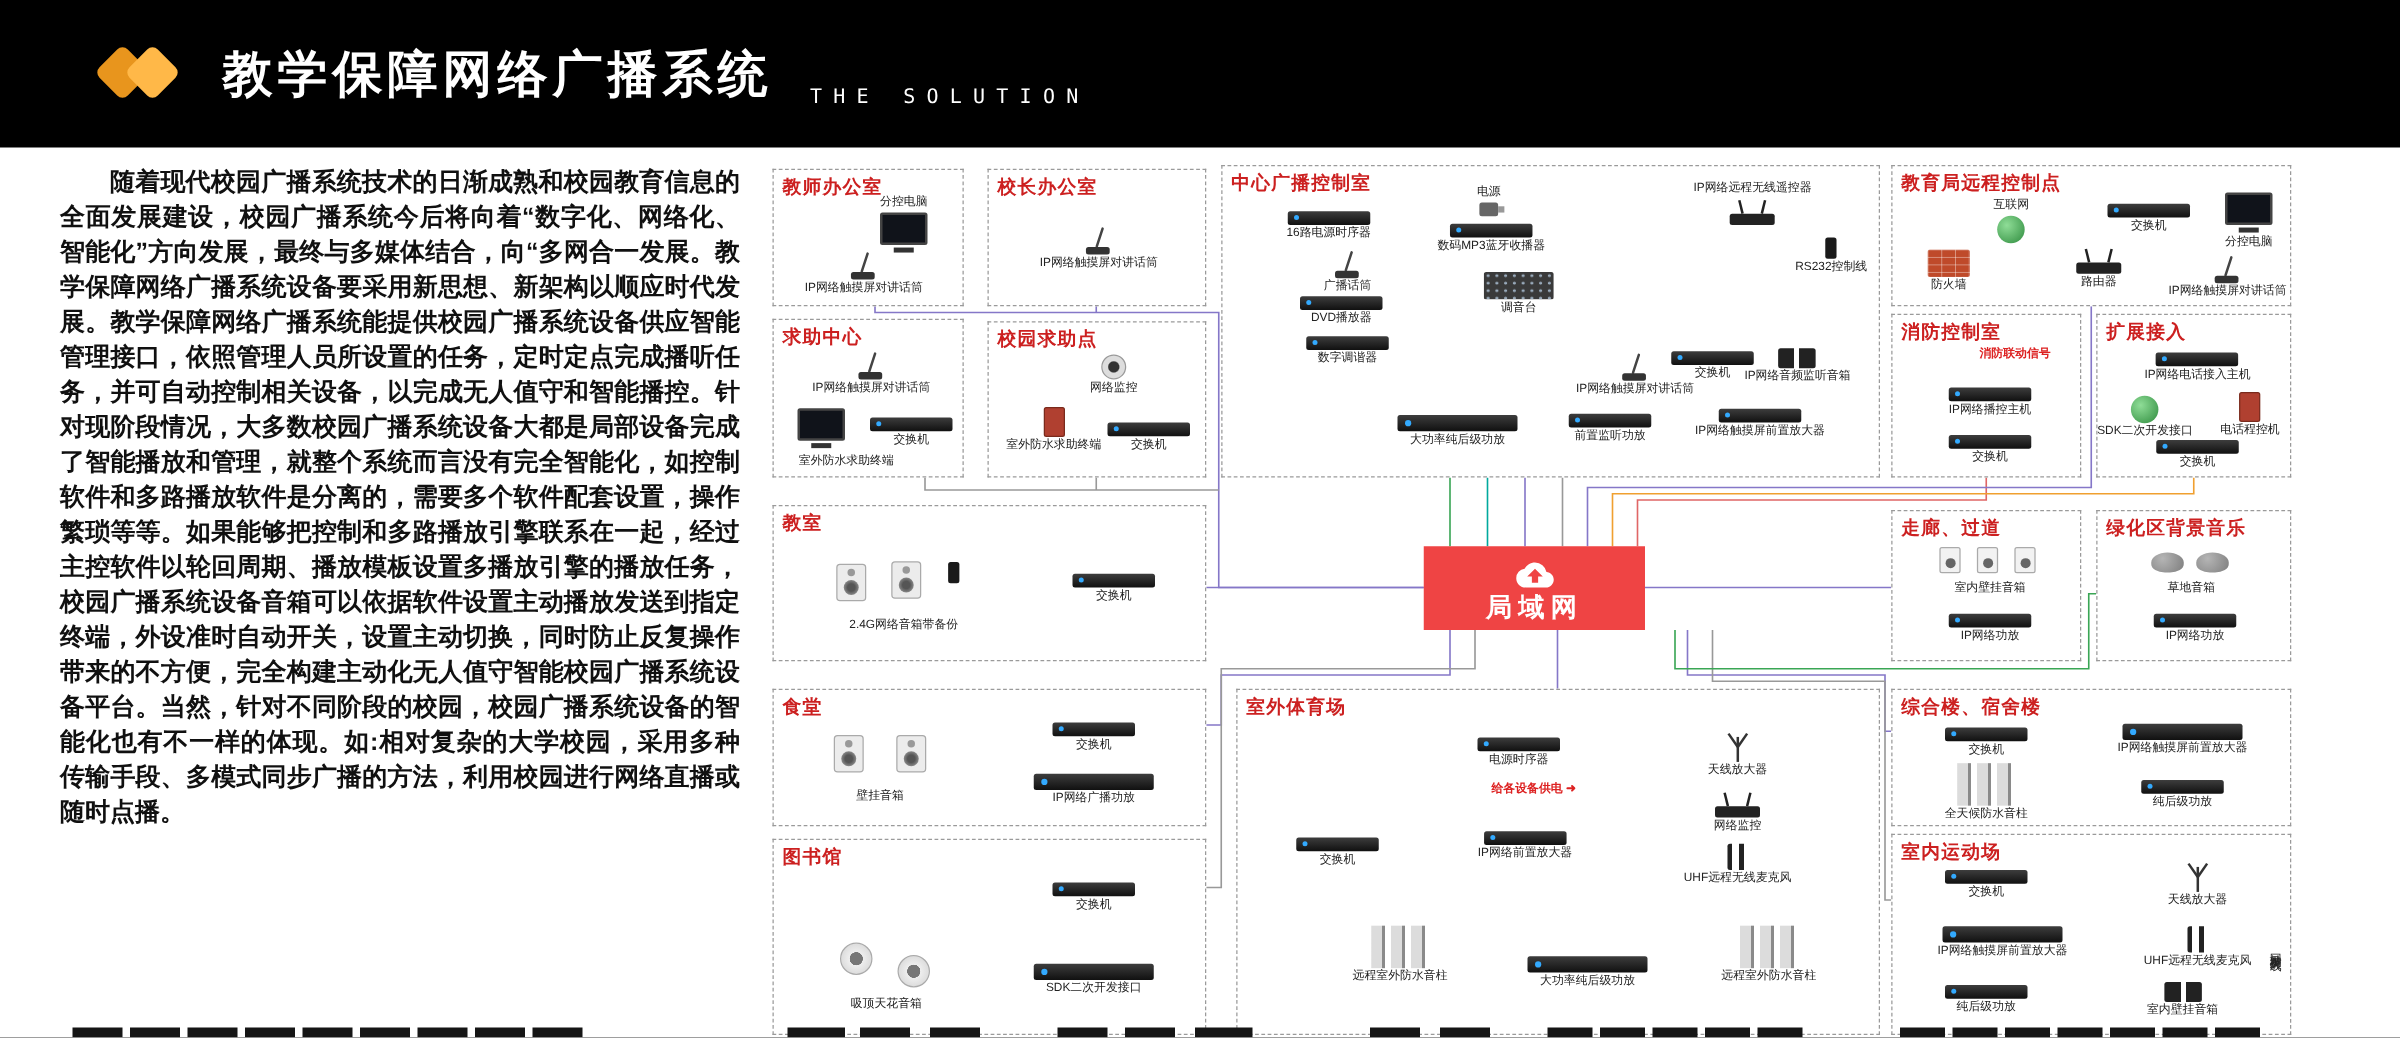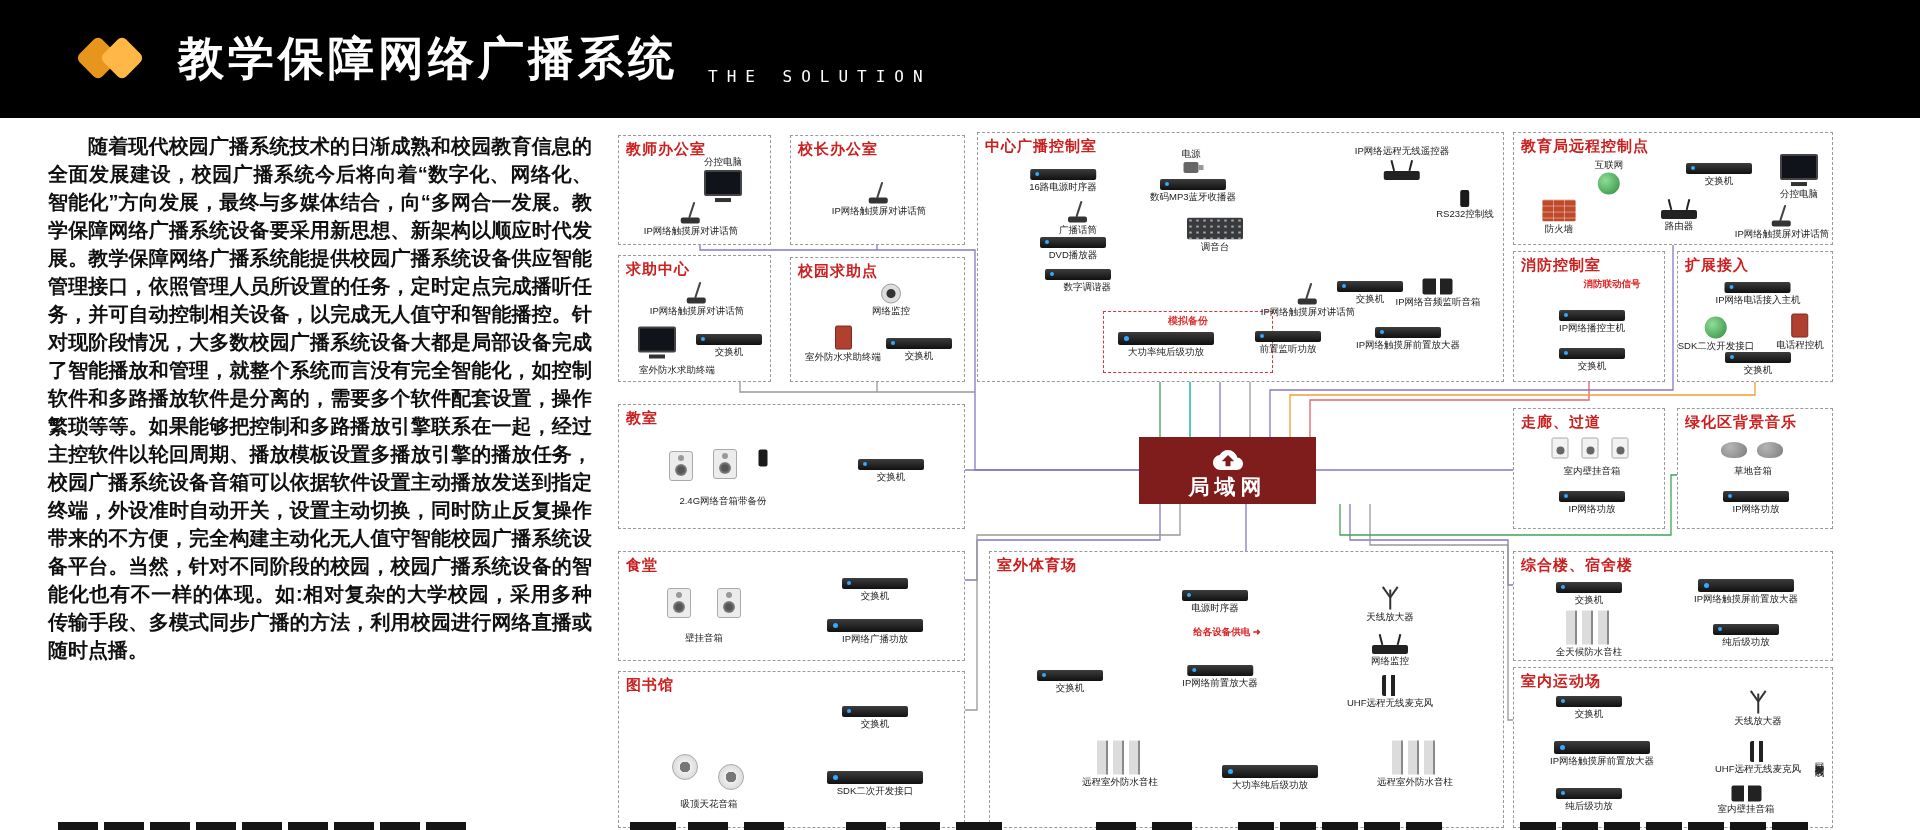--- a/index.html
+++ b/index.html
@@ -6,21 +6,21 @@
   .stage{position:relative;width:1920px;height:830px;background:#fff;overflow:hidden;
          font-family:"Liberation Sans",sans-serif;}
 
   
   .topbar{position:absolute;left:0;top:0;width:1920px;height:118px;background:#000;
           display:flex;align-items:center;}
   .diamonds{position:relative;width:80px;height:50px;margin-left:80px;flex:0 0 auto;}
   .diamonds .d1,.diamonds .d2{position:absolute;top:8px;width:32px;height:32px;border-radius:6px;transform:rotate(45deg);}
   .diamonds .d1{left:2px;background:#e8951d;}
   .diamonds .d2{left:26px;background:#ffb848;}
-  .page-title{color:#fff;font-size:46px;font-weight:bold;letter-spacing:4px;margin-left:18px;white-space:nowrap;}
+  .page-title{color:#fff;font-size:40px;font-weight:bold;letter-spacing:4px;margin-left:18px;white-space:nowrap;}
   .page-subtitle{color:#fff;font-size:16px;letter-spacing:9px;margin-left:30px;margin-top:34px;
                  font-family:"DejaVu Sans Mono",monospace;white-space:nowrap;}
   .bk-logo{position:absolute;right:88px;top:9px;width:126px;height:88px;border:3px solid #d42020;
            background:#0d0d0d;display:flex;flex-direction:column;align-items:center;justify-content:center;}
   .bk-text{color:#d42020;font-size:44px;font-weight:900;letter-spacing:2px;line-height:1;}
   .bk-sub{color:#d42020;font-size:10.5px;letter-spacing:1.5px;margin-top:4px;font-weight:bold;}
 
   
   .intro{position:absolute;left:48px;top:132px;width:544px;font-size:20px;line-height:28px;
          color:#101010;font-weight:700;text-align:justify;}
@@ -89,21 +89,21 @@
              background:radial-gradient(#777 30%,#eee 32%,#ddd 70%,#bbb 100%);}
   .i-rock{width:26px;height:16px;border-radius:50% 50% 42% 42%;background:radial-gradient(circle at 35% 30%,#b5b5b5,#7d7d7d);}
   .i-wmic{width:17px;height:21px;border-radius:2px;
           background:linear-gradient(90deg,#222 0 4px,transparent 4px 9px,#222 9px 13px,transparent 13px);}
   .i-remote{width:9px;height:17px;background:#1a1a1a;border-radius:2px;}
   .i-wallbox{width:15px;height:22px;background:#b04030;border:1px solid #7a2a1c;border-radius:2px;}
   .i-plug{width:15px;height:11px;background:#666;border-radius:2px;position:relative;}
   .i-plug::after{content:"";position:absolute;right:-5px;top:3px;width:5px;height:5px;background:#999;}
 
   
-  .cloud{position:absolute;left:1139px;top:437px;width:177px;height:67px;background:#7f1d1d;z-index:3;
+  .cloud{position:absolute;left:1139px;top:437px;width:177px;height:67px;background:#ef4444;z-index:3;
          display:flex;flex-direction:column;align-items:center;justify-content:center;gap:1px;}
   .cloud svg{width:44px;height:30px;display:block;}
   .cloud-label{color:#fff;font-size:21px;font-weight:bold;letter-spacing:5px;line-height:1;}
   .legend{position:absolute;left:1324px;top:446px;width:150px;z-index:3;
           display:grid;grid-template-columns:1fr 1fr;column-gap:10px;row-gap:6px;}
   .lg-item{display:flex;align-items:center;gap:4px;}
   .lg-label{font-size:8.5px;color:#222;white-space:nowrap;}
   .lg-line{flex:0 0 18px;height:2px;}
 
   
@@ -164,44 +164,41 @@
       </div>
       <div class="gbox" style="left: 790px; top: 135px; width: 175px; height: 110px;">
         <div class="gtitle">校长办公室</div>
         <div class="dev" style="left: 88px; top: 62px;">
           <div class="icon i-mic"></div>
           <div class="lbl">IP网络触摸屏对讲话筒</div>
         </div>
       </div>
       <div class="gbox" style="left: 977px; top: 132px; width: 527px; height: 250px;">
         <div class="gtitle">中心广播控制室</div>
-        <div class="subbox" style="left: 125px; top: 178px; width: 170px; height: 62px;">
-          <div class="subbox-label">模拟备份</div>
-        </div>
         <div class="dev top" style="left: 213px; top: 28px;">
           <div class="icon i-plug"></div>
           <div class="lbl">电源</div>
         </div>
         <div class="dev" style="left: 85px; top: 48px;">
           <div class="icon i-rack"></div>
           <div class="lbl">16路电源时序器</div>
         </div>
         <div class="dev" style="left: 215px; top: 58px;">
           <div class="icon i-rack"></div>
           <div class="lbl">数码MP3蓝牙收播器</div>
         </div>
         <div class="dev" style="left: 100px; top: 84px;">
           <div class="icon i-mic"></div>
           <div class="lbl">广播话筒</div>
         </div>
         <div class="dev" style="left: 95px; top: 116px;">
           <div class="icon i-rack"></div>
           <div class="lbl">DVD播放器</div>
         </div>
-        <div class="dev" style="left: 100px; top: 148px; align-items: flex-end;">
+        <div class="dev" style="left: 100px; top: 148px;">
           <div class="icon i-rack"></div>
           <div class="lbl">数字调谐器</div>
         </div>
         <div class="dev" style="left: 237px; top: 102px;">
           <div class="icon i-mixer"></div>
           <div class="lbl">调音台</div>
         </div>
         <div class="dev top" style="left: 424px; top: 30px;">
           <div class="icon i-router"></div>
           <div class="lbl">IP网络远程无线遥控器</div>

